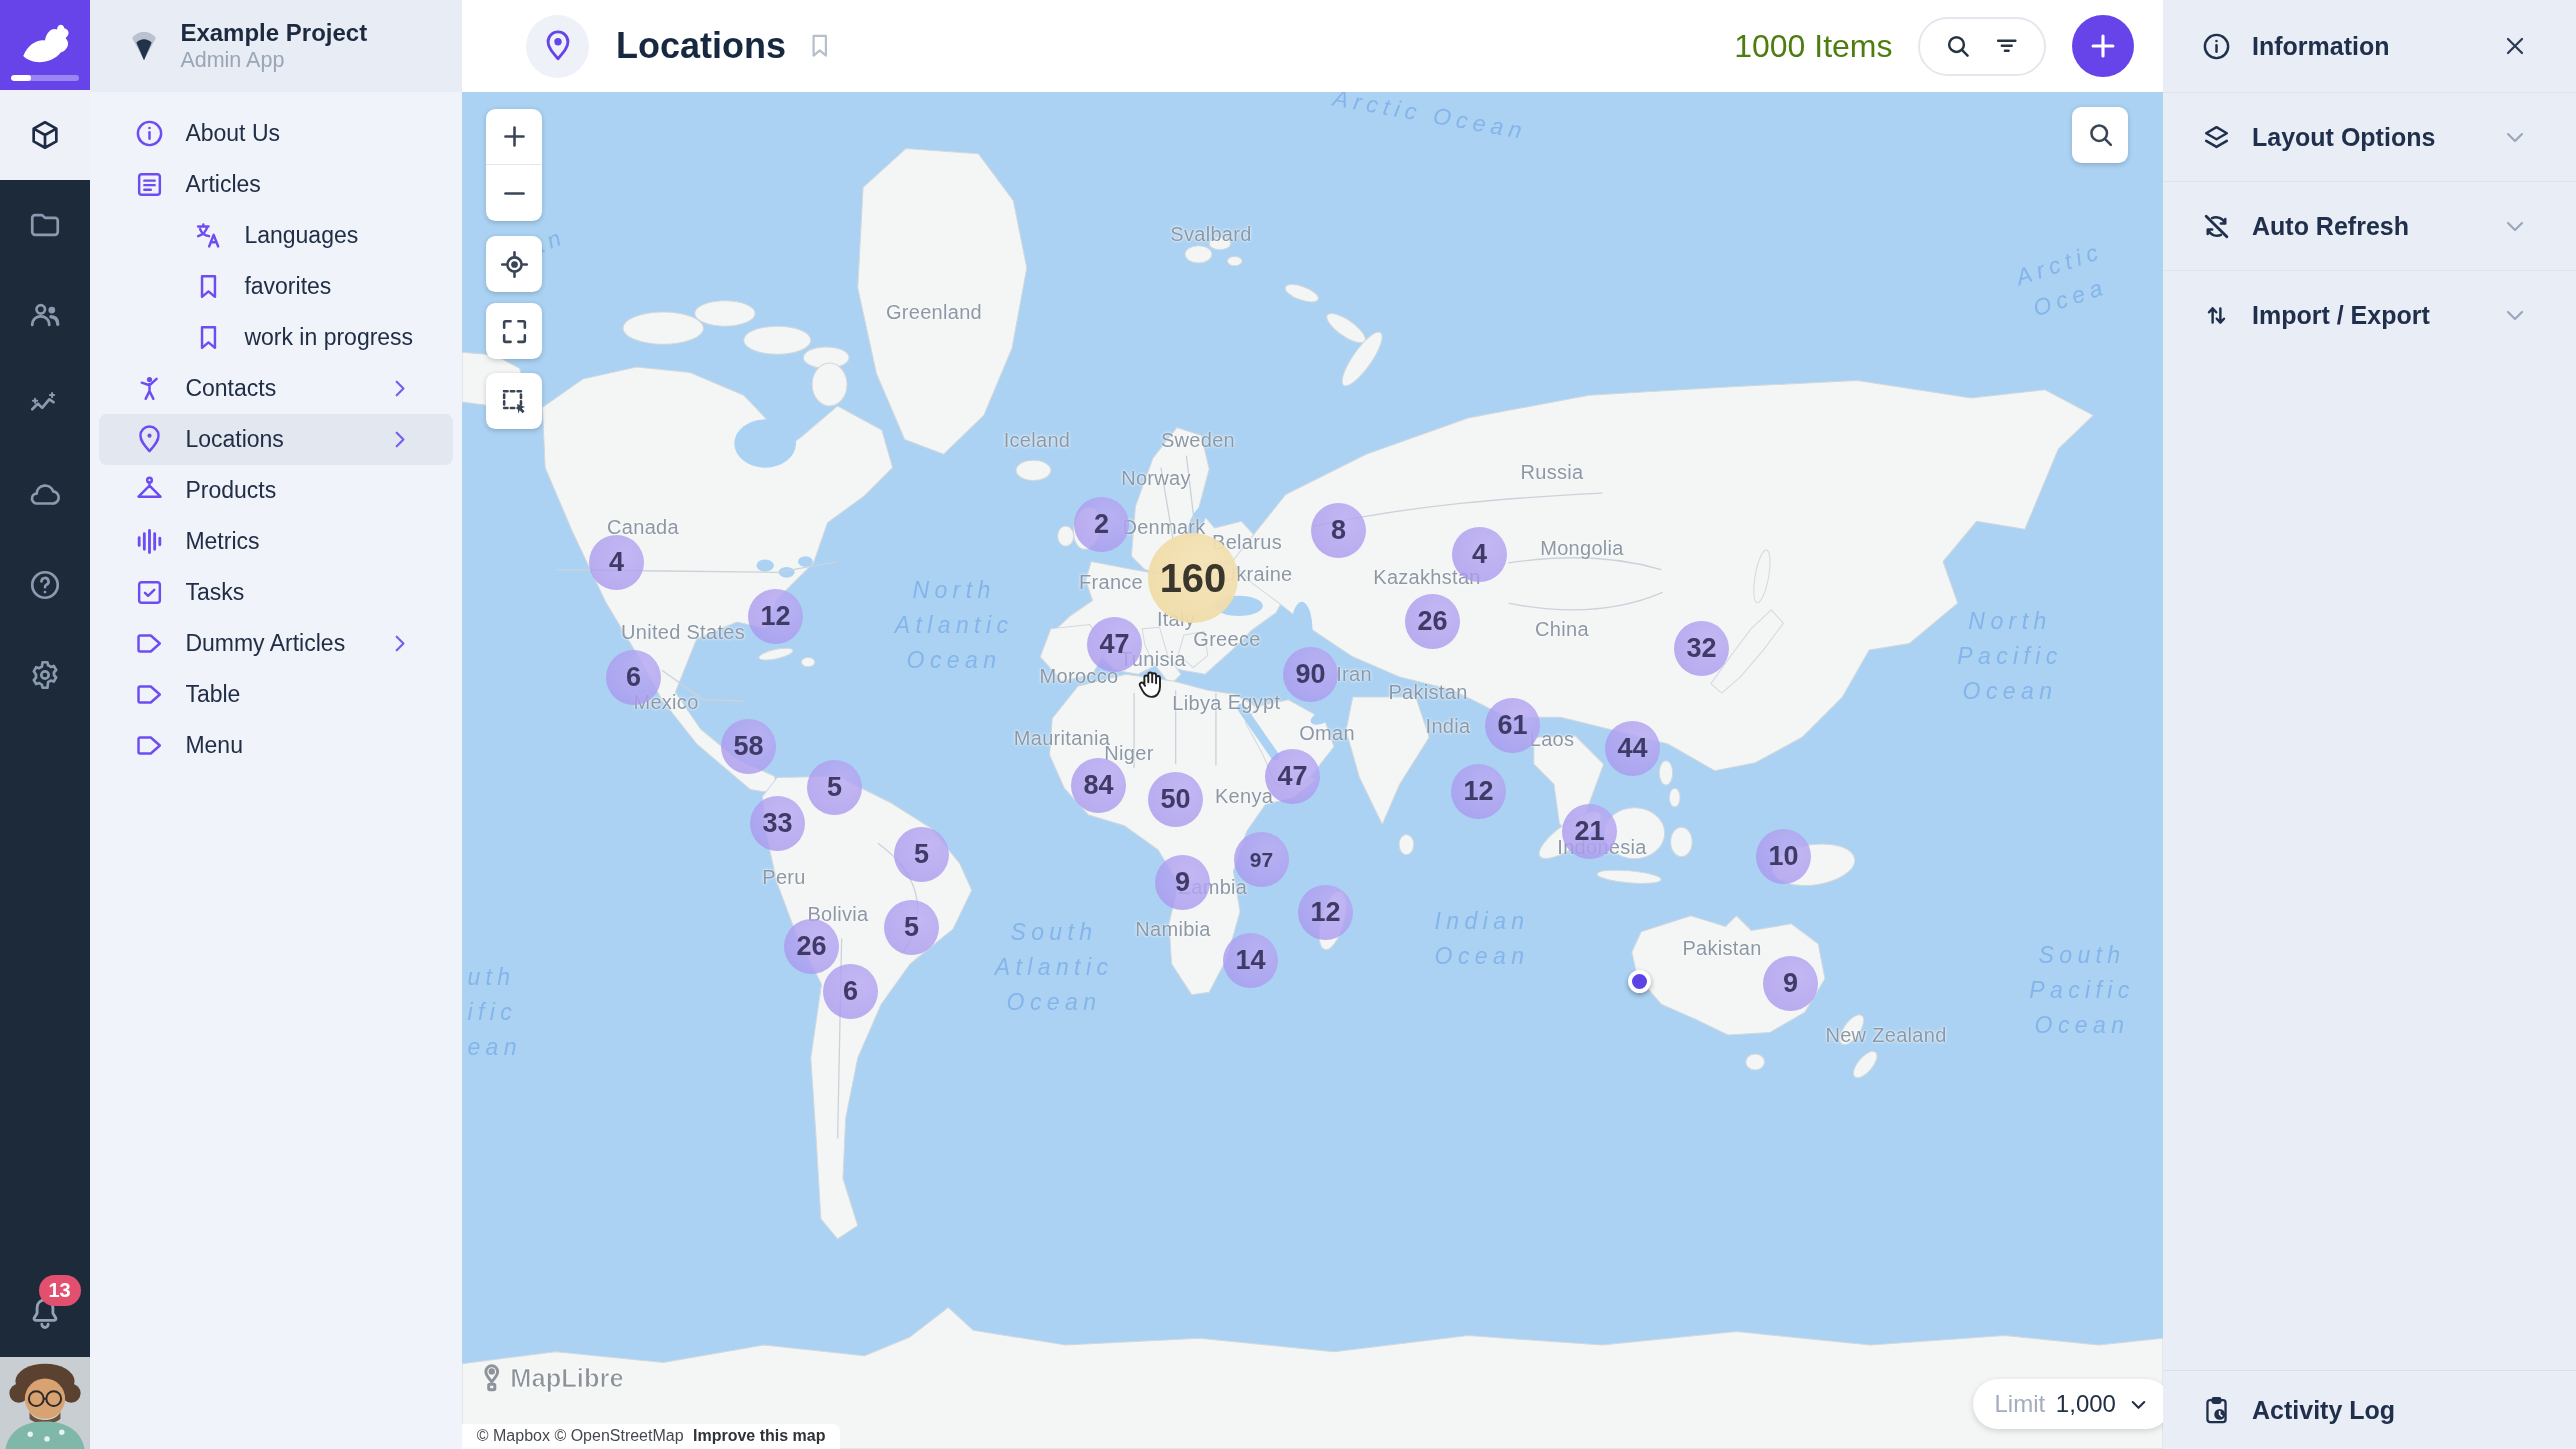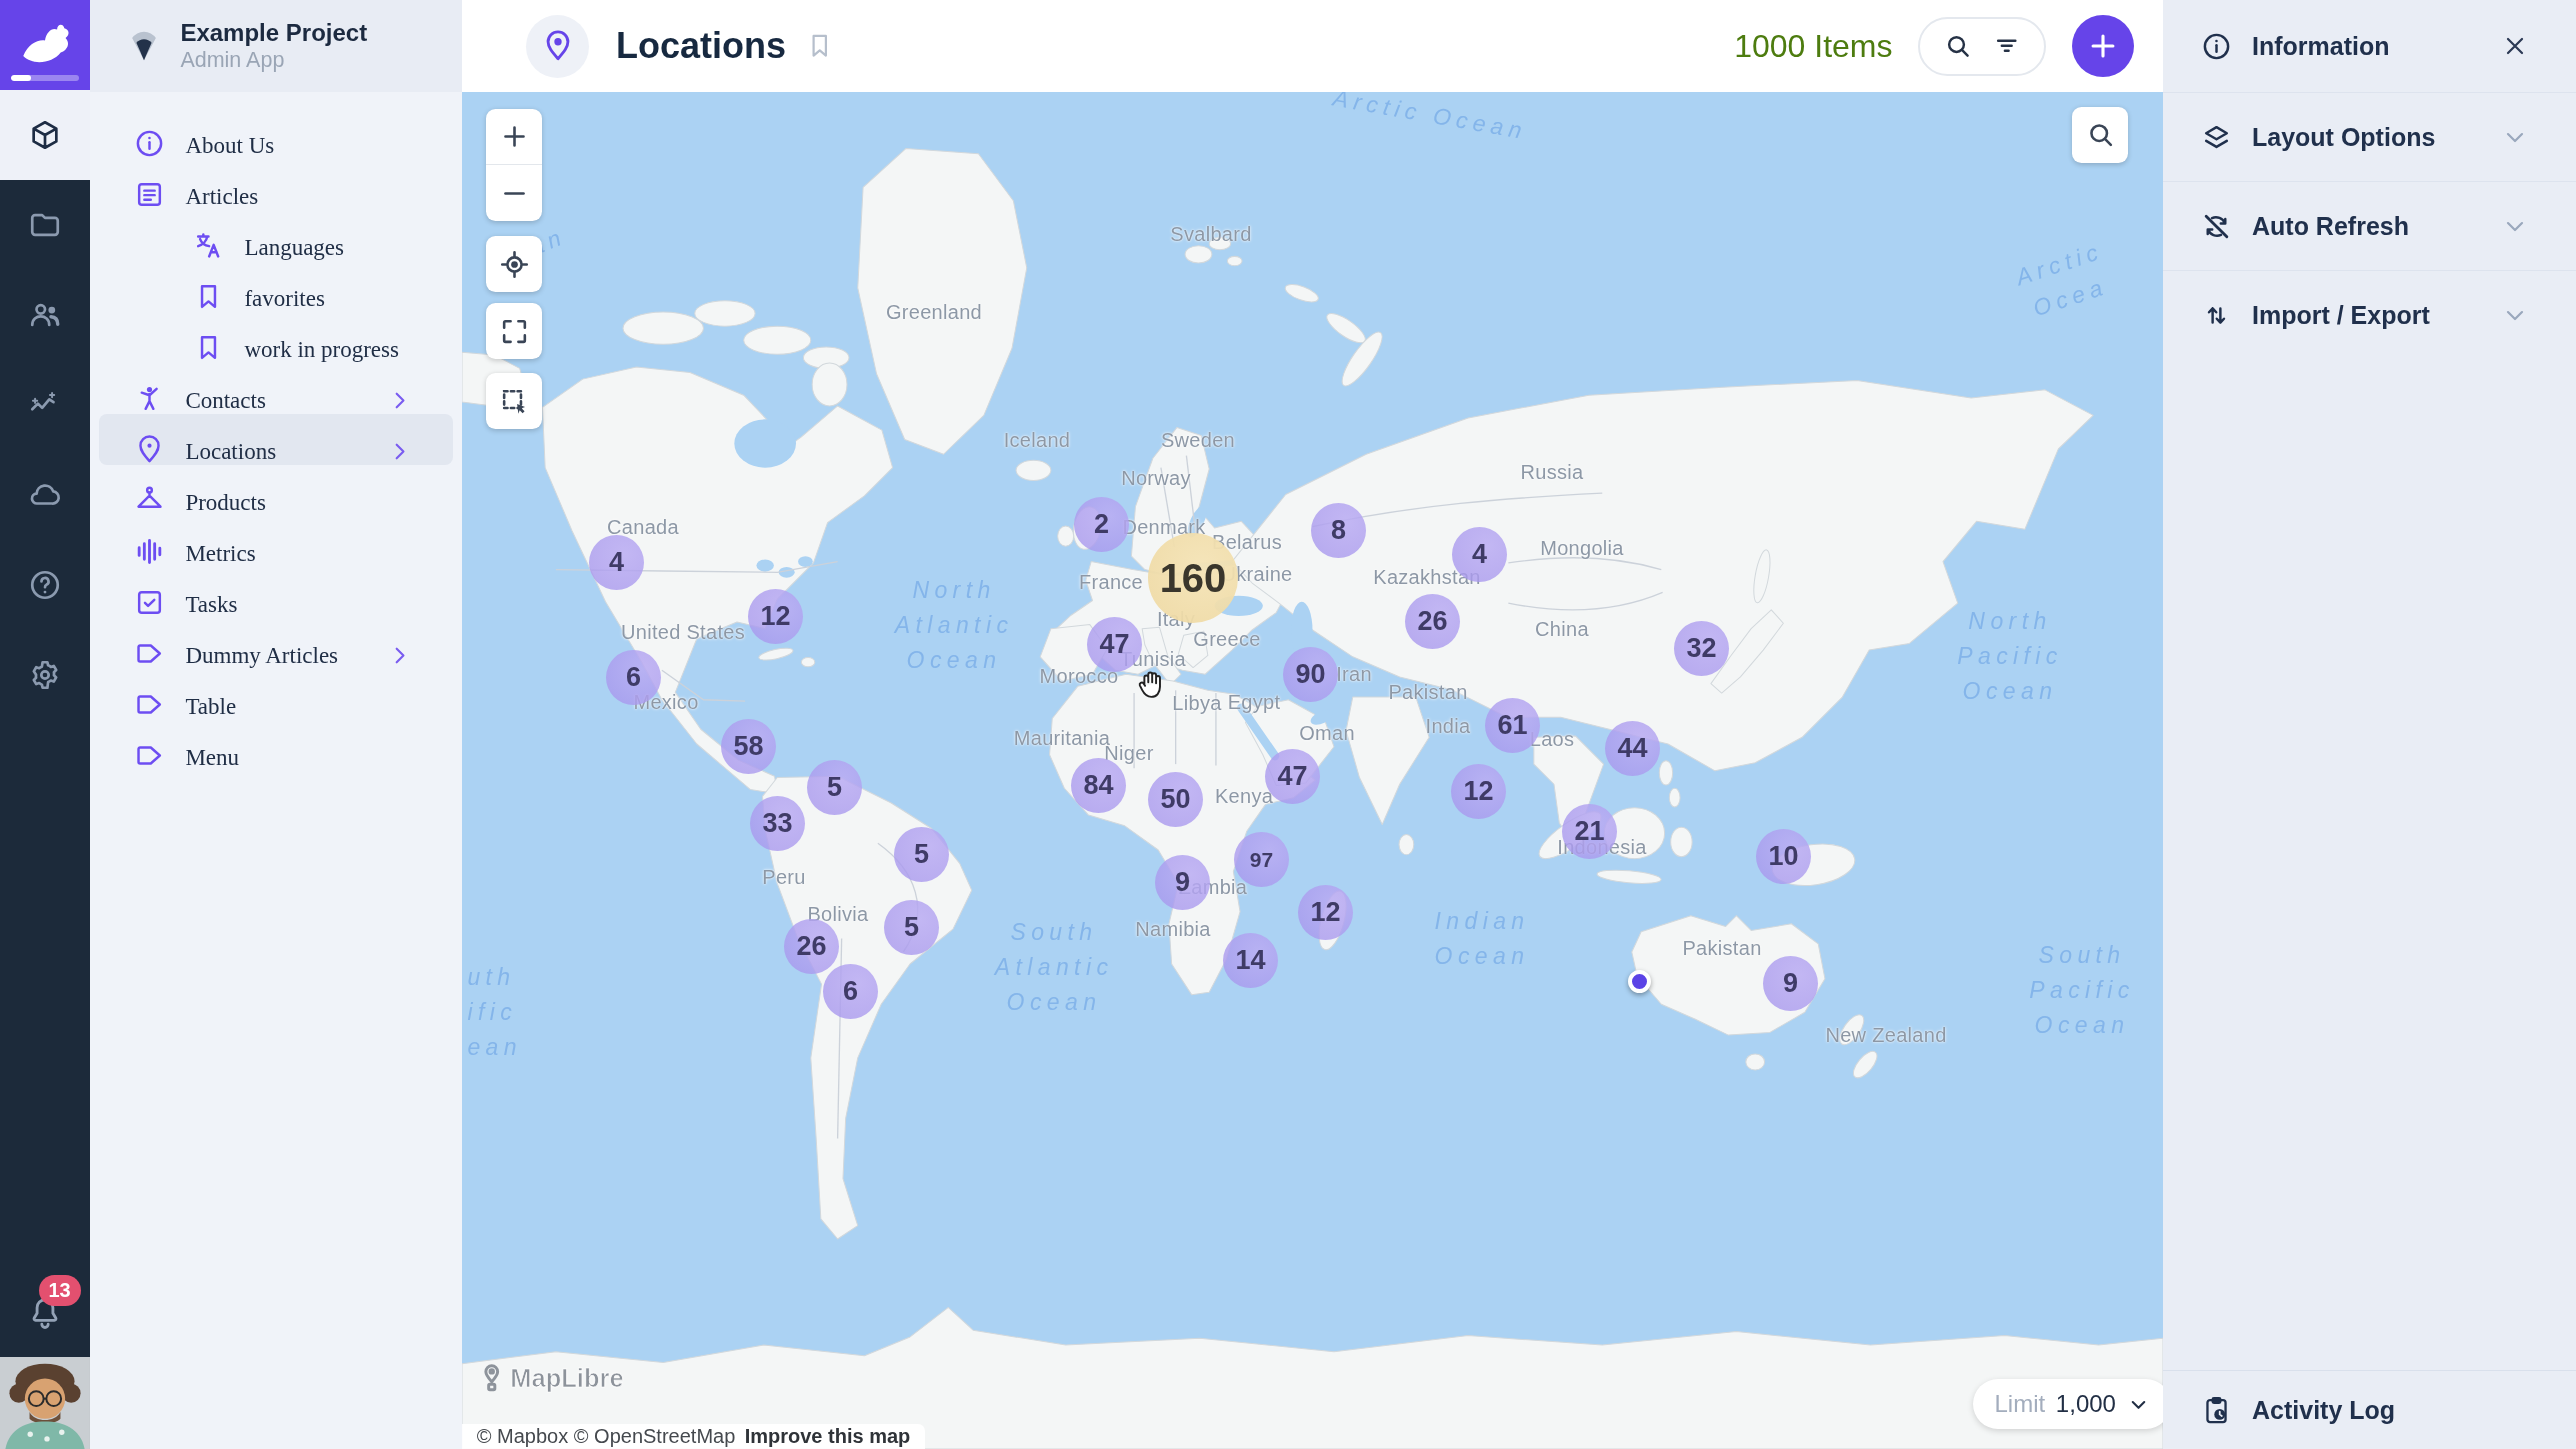--- a/index.html
+++ b/index.html
@@ -22,21 +22,21 @@
   #badge { position:absolute; top:4px; right:9.4px; min-width:42px; height:31px; padding:0 6.7px; background:#e3506f; color:#fff; border-radius:16px; font-size:20px; font-weight:bold; display:flex; align-items:center; justify-content:center; }
   #avatar { width:90px; height:92px; overflow:hidden; }
 
   
   #navpanel { position:absolute; left:90px; top:0; width:372px; height:1449px; background:#f0f3f9; }
   #nav-header { height:92px; background:#e8ecf4; display:flex; align-items:center; padding-left:35px; }
   #nav-header .wedge { width:38px; height:38px; margin-right:17.4px; }
   #nav-header .pn { font-size:24px; font-weight:bold; color:#1c2a40; line-height:1.25; }
   #nav-header .ps { font-size:21.5px; color:#9aa5b5; line-height:1.2; }
   #nav-items { padding-top:16px; }
-  .nav-item { position:relative; height:51px; display:flex; align-items:flex-end; padding-left:35px; margin:0 9.4px; border-radius:8px; cursor:pointer;font-family:Liberation Serif, serif; }
+  .nav-item { position:relative; height:51px; display:flex; align-items:center; padding-left:35px; margin:0 9.4px; border-radius:8px; cursor:pointer; }
   .nav-item .ic { font-size:31px; color:#6d4df2; margin-right:20px; flex:0 0 auto; }
   .nav-item .lbl { font-size:23px; font-weight:500; color:#202e46; white-space:nowrap; }
   .nav-item.indent { padding-left:94px; }
   .nav-item.active { background:#e2e7f0; }
   .nav-item .chev { position:absolute; right:20px; color:#7a5cf0; font-size:27px; }
 
   
   #main { position:absolute; left:462px; top:0; width:1701px; height:1449px; }
   #header { position:relative; height:92px; background:#fff; display:flex; align-items:center; padding:0 29.5px 0 64px; }
   #title-circle { width:63px; height:63px; border-radius:50%; background:#eef1f7; display:flex; align-items:center; justify-content:center; color:#6644e9; }
@@ -64,21 +64,21 @@
   .map-btn { position:absolute; width:56px; height:56px; background:#fff; border:none; border-radius:9.4px; box-shadow:0 1.3px 5.4px rgba(0,0,0,.18); display:flex; align-items:center; justify-content:center; color:#3a4556; cursor:pointer; z-index:5; }
   .map-btn .ic { font-size:31px; }
   #zoom-group { position:absolute; left:24px; top:17px; width:56px; background:#fff; border-radius:9.4px; box-shadow:0 1.3px 5.4px rgba(0,0,0,.18); z-index:5; }
   #zoom-group button { width:56px; height:56px; background:transparent; border:none; display:flex; align-items:center; justify-content:center; color:#3a4556; cursor:pointer; }
   #zoom-group button:first-child { border-bottom:1.3px solid #e3e7ec; }
   #zoom-group .ic { font-size:31px; }
   #hand-cursor { position:absolute; z-index:7; width:39px; height:39px; }
   #maplibre-logo { position:absolute; left:14.8px; top:1272px; z-index:6; display:flex; align-items:center; gap:4px;
      font-size:25.5px; font-weight:bold; color:#8d939b; -webkit-text-stroke:0.7px #fff; text-shadow:0 0 2.7px #fff; }
   #maplibre-logo .ic { font-size:29.5px; color:#8d939b; }
-  #attribution { position:absolute; left:0; bottom:0; height:25.5px; padding:0 14.8px; background:rgba(255,255,255,.92); border-top-right-radius:6.7px; display:flex; align-items:center; gap:9.4px; z-index:6; font-size:20px; color:#45494e; white-space:nowrap; }
+  #attribution { position:absolute; left:0; bottom:0; height:25.5px; padding:0 14.8px; background:rgba(255,255,255,.92); border-top-right-radius:6.7px; display:flex; align-items:center; gap:9.4px; z-index:6; font-size:16px; color:#45494e; white-space:nowrap; }
   #attribution b { color:#2f3338; }
   #limit-pill { position:absolute; left:1511px; top:1287px; height:50px; padding:0 21.5px; background:#fff; border-radius:27px; box-shadow:0 2px 6.7px rgba(0,0,0,.15); display:flex; align-items:center; gap:10.7px; z-index:6; cursor:pointer; }
   #limit-pill .llab { font-size:24px; color:#a3adbd; }
   #limit-pill .lval { font-size:24px; color:#222f45; font-weight:500; }
   #limit-pill .ic { font-size:23px; color:#222f45; }
 
   
   #rightbar { position:absolute; left:2163px; top:0; width:413px; height:1449px; background:#e9edf5; }
   .sb-row { position:relative; height:89px; display:flex; align-items:center; padding-left:38px; border-top:1.3px solid #dde3ee; cursor:pointer; }
   .sb-row:first-child { height:92px; border-top:none; }

